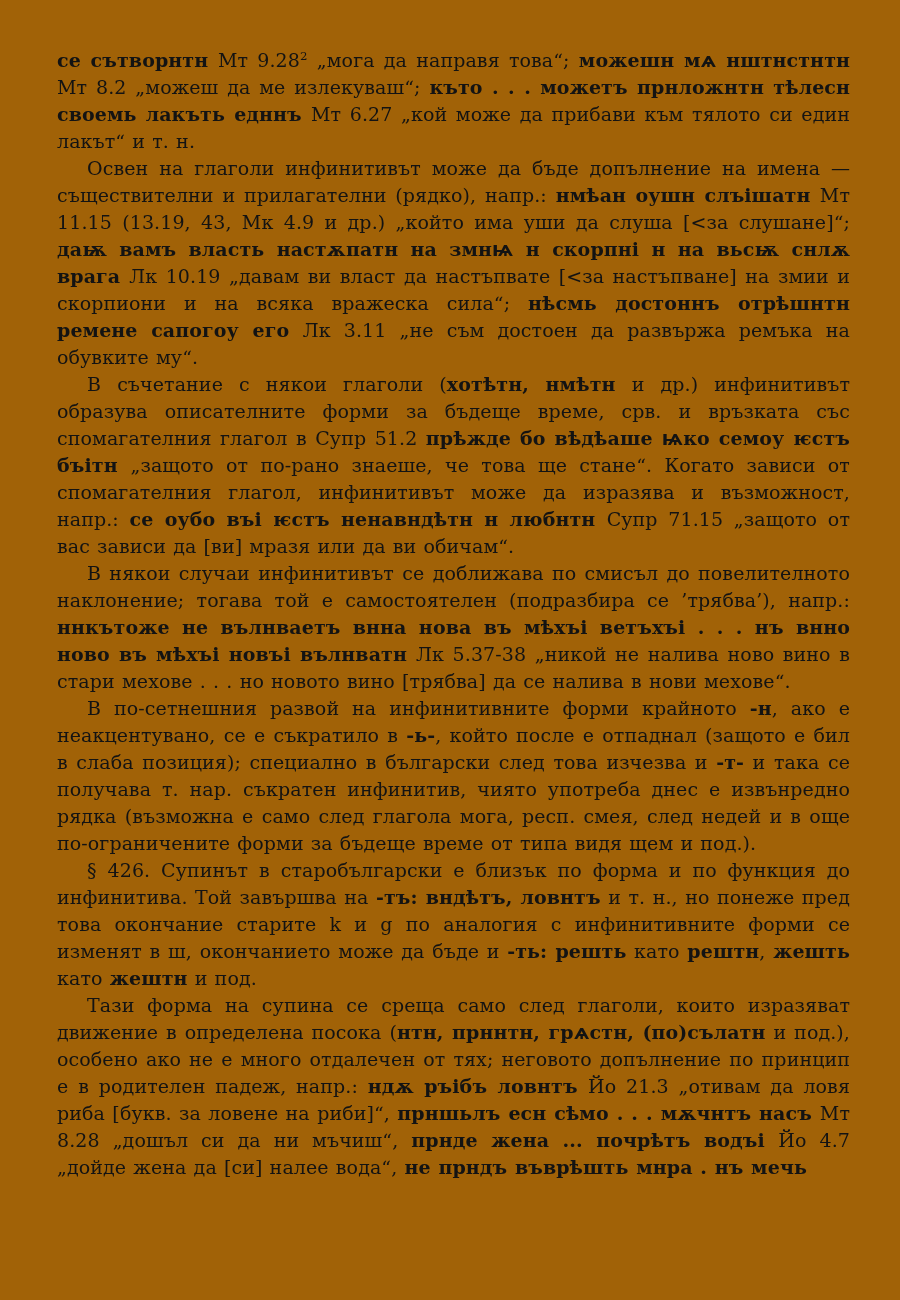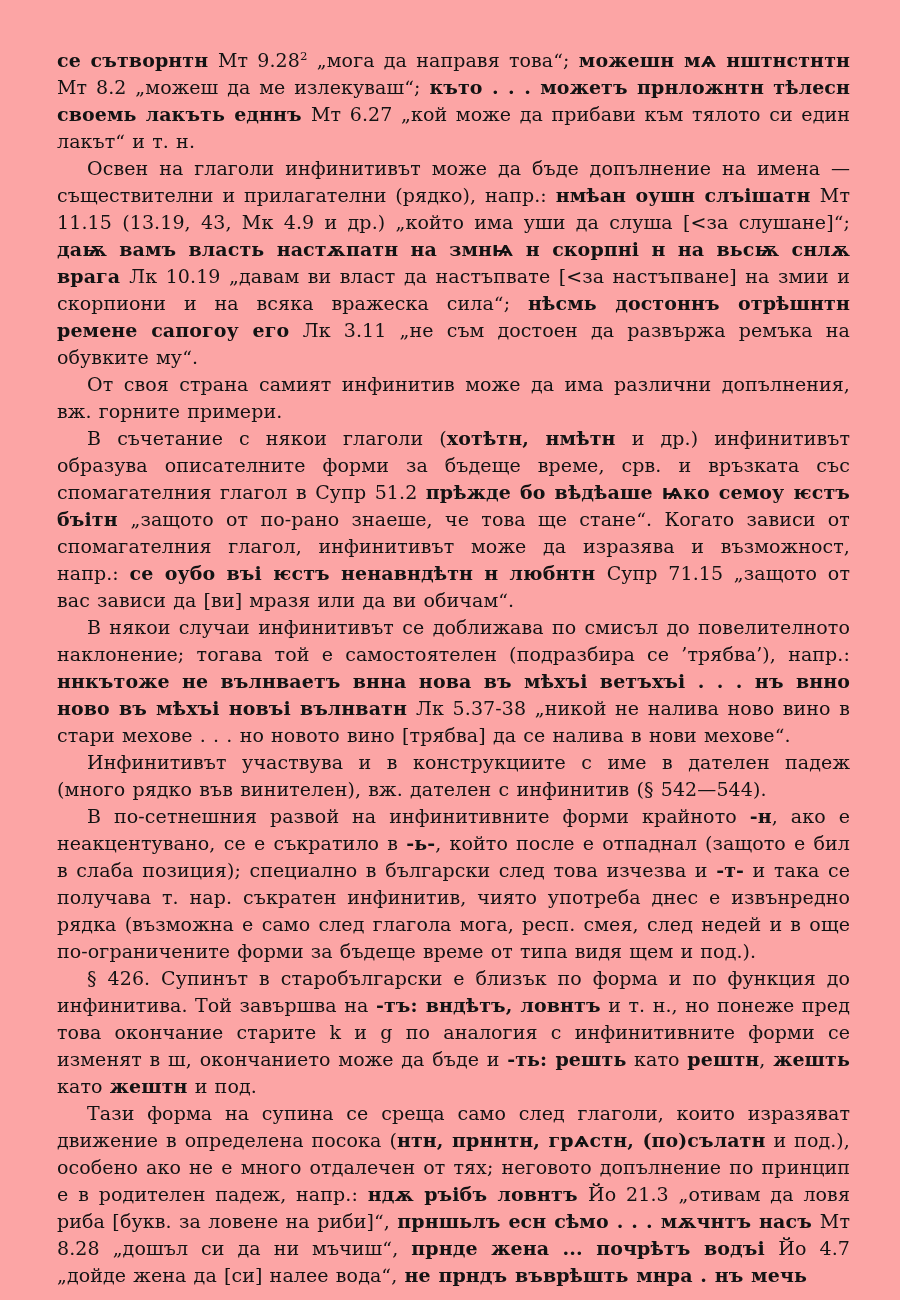--- a/index.html
+++ b/index.html
@@ -6,21 +6,21 @@
     margin: 0;
     padding: 0;
     background: #fdfcfa;
   }
   .page {
     position: relative;
     box-sizing: border-box;
     width: 900px;
     height: 1300px;
     padding: 47px 50px 0 57px;
-    background: #fca5a5;
+    background: #a16207;
     color: #131313;
     font-family: "DejaVu Serif", "Liberation Serif", serif;
     overflow: hidden;
   }
   .para {
     margin: 0;
     font-size: 19px;
     line-height: 27px;
     text-align: justify;
     letter-spacing: 0.1px;
@@ -38,22 +38,20 @@
     line-height: 0;
   }
 </style>
 </head>
 <body>
 
 <div class="page">
   <div>
       <p class="para"><span class="ocs">се сътворнтн </span><span class="">Мт 9.28</span><sup class="fn">2</sup><span class=""> „мога да направя това“; </span><span class="ocs">можешн мѧ нштнстнтн </span><span class="">Мт 8.2 „можеш да ме излекуваш“; </span><span class="ocs">къто . . . можетъ прнложнтн тѣлесн своемь лакъть едннъ </span><span class="">Мт 6.27 „кой може да прибави към тялото си един лакът“ и т. н.</span></p>
       <p class="para indent"><span class="">Освен на глаголи инфинитивът може да бъде допълнение на имена — съществителни и прилагателни (рядко), напр.: </span><span class="ocs">нмѣан оушн слъішатн </span><span class="">Мт 11.15 (13.19, 43, Мк 4.9 и др.) „който има уши да слуша [&lt;за слушане]“; </span><span class="ocs">даѭ вамъ власть настѫпатн на змнѩ н скорпні н на вьсѭ снлѫ врага </span><span class="">Лк 10.19 „давам ви власт да настъпвате [&lt;за настъпване] на змии и скорпиони и на всяка вражеска сила“; </span><span class="ocs">нѣсмь достоннъ отрѣшнтн ремене сапогоу его </span><span class="">Лк 3.11 „не съм достоен да развържа ремъка на обувките му“.</span></p>
-      <p class="para indent"><span class="">От своя страна самият инфинитив може да има различни допълнения, вж. горните примери.</span></p>
       <p class="para indent"><span class="">В съчетание с някои глаголи (</span><span class="ocs">хотѣтн, нмѣтн</span><span class=""> и др.) инфинитивът образува описателните форми за бъдеще време, срв. и връзката със спомагателния глагол в Супр 51.2 </span><span class="ocs">прѣжде бо вѣдѣаше ѩко семоу ѥстъ бъітн </span><span class="">„защото от по-рано знаеше, че това ще стане“. Когато зависи от спомагателния глагол, инфинитивът може да изразява и възможност, напр.: </span><span class="ocs">се оубо въі ѥстъ ненавндѣтн н любнтн </span><span class="">Супр 71.15 „защото от вас зависи да [ви] мразя или да ви обичам“.</span></p>
       <p class="para indent"><span class="">В някои случаи инфинитивът се доближава по смисъл до повелителното наклонение; тогава той е самостоятелен (подразбира се ’трябва’), напр.: </span><span class="ocs">ннкътоже не вълнваетъ внна нова въ мѣхъі ветъхъі . . . нъ внно ново въ мѣхъі новъі вълнватн </span><span class="">Лк 5.37-38 „никой не налива ново вино в стари мехове . . . но новото вино [трябва] да се налива в нови мехове“.</span></p>
-      <p class="para indent"><span class="">Инфинитивът участвува и в конструкциите с име в дателен падеж (много рядко във винителен), вж. дателен с инфинитив (§ 542—544).</span></p>
       <p class="para indent"><span class="">В по-сетнешния развой на инфинитивните форми крайното </span><span class="ocs">-н</span><span class="">, ако е неакцентувано, се е съкратило в </span><span class="ocs">-ь-</span><span class="">, който после е отпаднал (защото е бил в слаба позиция); специално в български след това изчезва и </span><span class="ocs">-т-</span><span class=""> и така се получава т. нар. съкратен инфинитив, чиято употреба днес е извънредно рядка (възможна е само след глагола </span><span class="ital">мога</span><span class="">, респ. </span><span class="ital">смея</span><span class="">, след </span><span class="ital">недей</span><span class=""> и в още по-ограничените форми за бъдеще време от типа </span><span class="ital">видя щем</span><span class=""> и под.).</span></p>
       <p class="para indent"><span class="">§ 426. Супинът в старобългарски е близък по форма и по функция до инфинитива. Той завършва на </span><span class="ocs">-тъ: вндѣтъ, ловнтъ</span><span class=""> и т. н., но понеже пред това окончание старите </span><span class="ital">k</span><span class=""> и </span><span class="ital">g</span><span class=""> по аналогия с инфинитивните форми се изменят в ш, окончанието може да бъде и </span><span class="ocs">-ть: решть</span><span class=""> като </span><span class="ocs">рештн</span><span class="">, </span><span class="ocs">жешть</span><span class=""> като </span><span class="ocs">жештн</span><span class=""> и под.</span></p>
       <p class="para indent"><span class="">Тази форма на супина се среща само след глаголи, които изразяват движение в определена посока (</span><span class="ocs">нтн, прннтн, грѧстн, (по)сълатн</span><span class=""> и под.), особено ако не е много отдалечен от тях; неговото допълнение по принцип е в родителен падеж, напр.: </span><span class="ocs">ндѫ ръібъ ловнтъ </span><span class="">Йо 21.3 „отивам да ловя риба [букв. за ловене на риби]“, </span><span class="ocs">прншьлъ есн сѣмо . . . мѫчнтъ насъ </span><span class="">Мт 8.28 „дошъл си да ни мъчиш“, </span><span class="ocs">прнде жена ... почрѣтъ водъі </span><span class="">Йо 4.7 „дойде жена да [си] налее вода“, </span><span class="ocs">не прндъ въврѣшть мнра . нъ мечь</span></p>
     </div>
 
 </div>
 
 </body></html>

